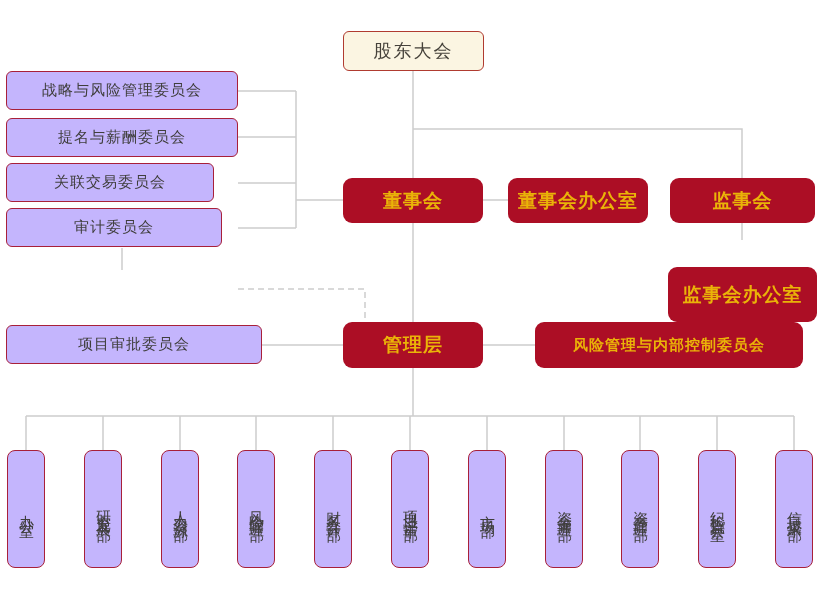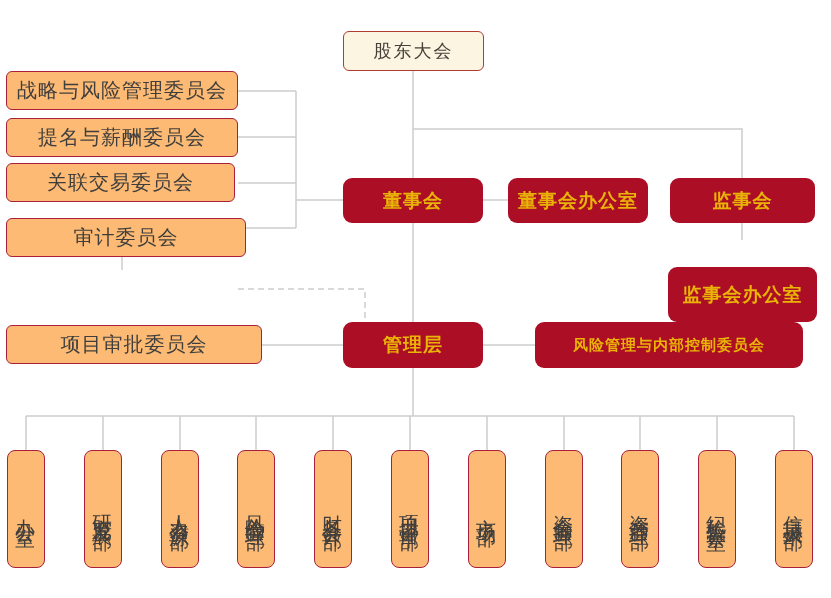--- a/index.html
+++ b/index.html
@@ -8,41 +8,41 @@
     position:relative; width:831px; height:598px;
     background:#ffffff; overflow:hidden;
   }
   svg.lines { position:absolute; left:0; top:0; width:831px; height:598px; }
   .node {
     position:absolute; box-sizing:border-box;
     display:flex; align-items:center; justify-content:center;
     text-align:center; white-space:nowrap;
   }
   .outline {
-    background:#fdba74; border:1.5px solid #A8203A;
-    border-radius:6px; color:#3F3E3C; font-size:20px; letter-spacing:1px;
+    background:#c4b5fd; border:1.5px solid #A8203A;
+    border-radius:6px; color:#3F3E3C; font-size:15px; letter-spacing:1px;
   }
   .solid {
     background:#AC0E25; border-radius:9px;
     color:#eab308; font-weight:bold; font-size:19px; letter-spacing:1px;
   }
   .cream {
     background:#FBF5E2; border:1.5px solid #B03B30;
     border-radius:6px; color:#45413A; font-size:18px; letter-spacing:2px;
   }
   .dept {
     writing-mode:vertical-rl; text-orientation:upright;
     letter-spacing:4px; border-radius:8px; white-space:normal;
   }
   
   .n-shareholders { left:343px; top:31px;  width:141px; height:40px; }
   .n-com0 { left:6px; top:71px;  width:232px; height:39px; }
   .n-com1 { left:6px; top:118px; width:232px; height:39px; }
-  .n-com2 { left:6px; top:163px; width:229px; height:39px; }
-  .n-com3 { left:6px; top:218px; width:240px; height:39px; }
+  .n-com2 { left:6px; top:163px; width:208px; height:39px; }
+  .n-com3 { left:6px; top:208px; width:216px; height:39px; }
   .n-com4 { left:6px; top:270px; width:232px; height:39px; }
   .n-com5 { left:6px; top:325px; width:256px; height:39px; }
   .n-board        { left:343px; top:178px; width:140px; height:45px; }
   .n-board-office { left:508px; top:178px; width:140px; height:45px; }
   .n-supervisory        { left:670px; top:178px; width:145px; height:45px; }
   .n-supervisory-office { left:668px; top:240px; width:149px; height:55px;margin-top:27px; }
   .n-management { left:343px; top:322px; width:140px; height:46px; }
   .n-riskcc     { left:535px; top:322px; width:268px; height:46px; font-size:15px; }
   .n-d0  { left:7px;   } .n-d1  { left:84px;  } .n-d2  { left:161px; }
   .n-d3  { left:237px; } .n-d4  { left:314px; } .n-d5  { left:391px; }

